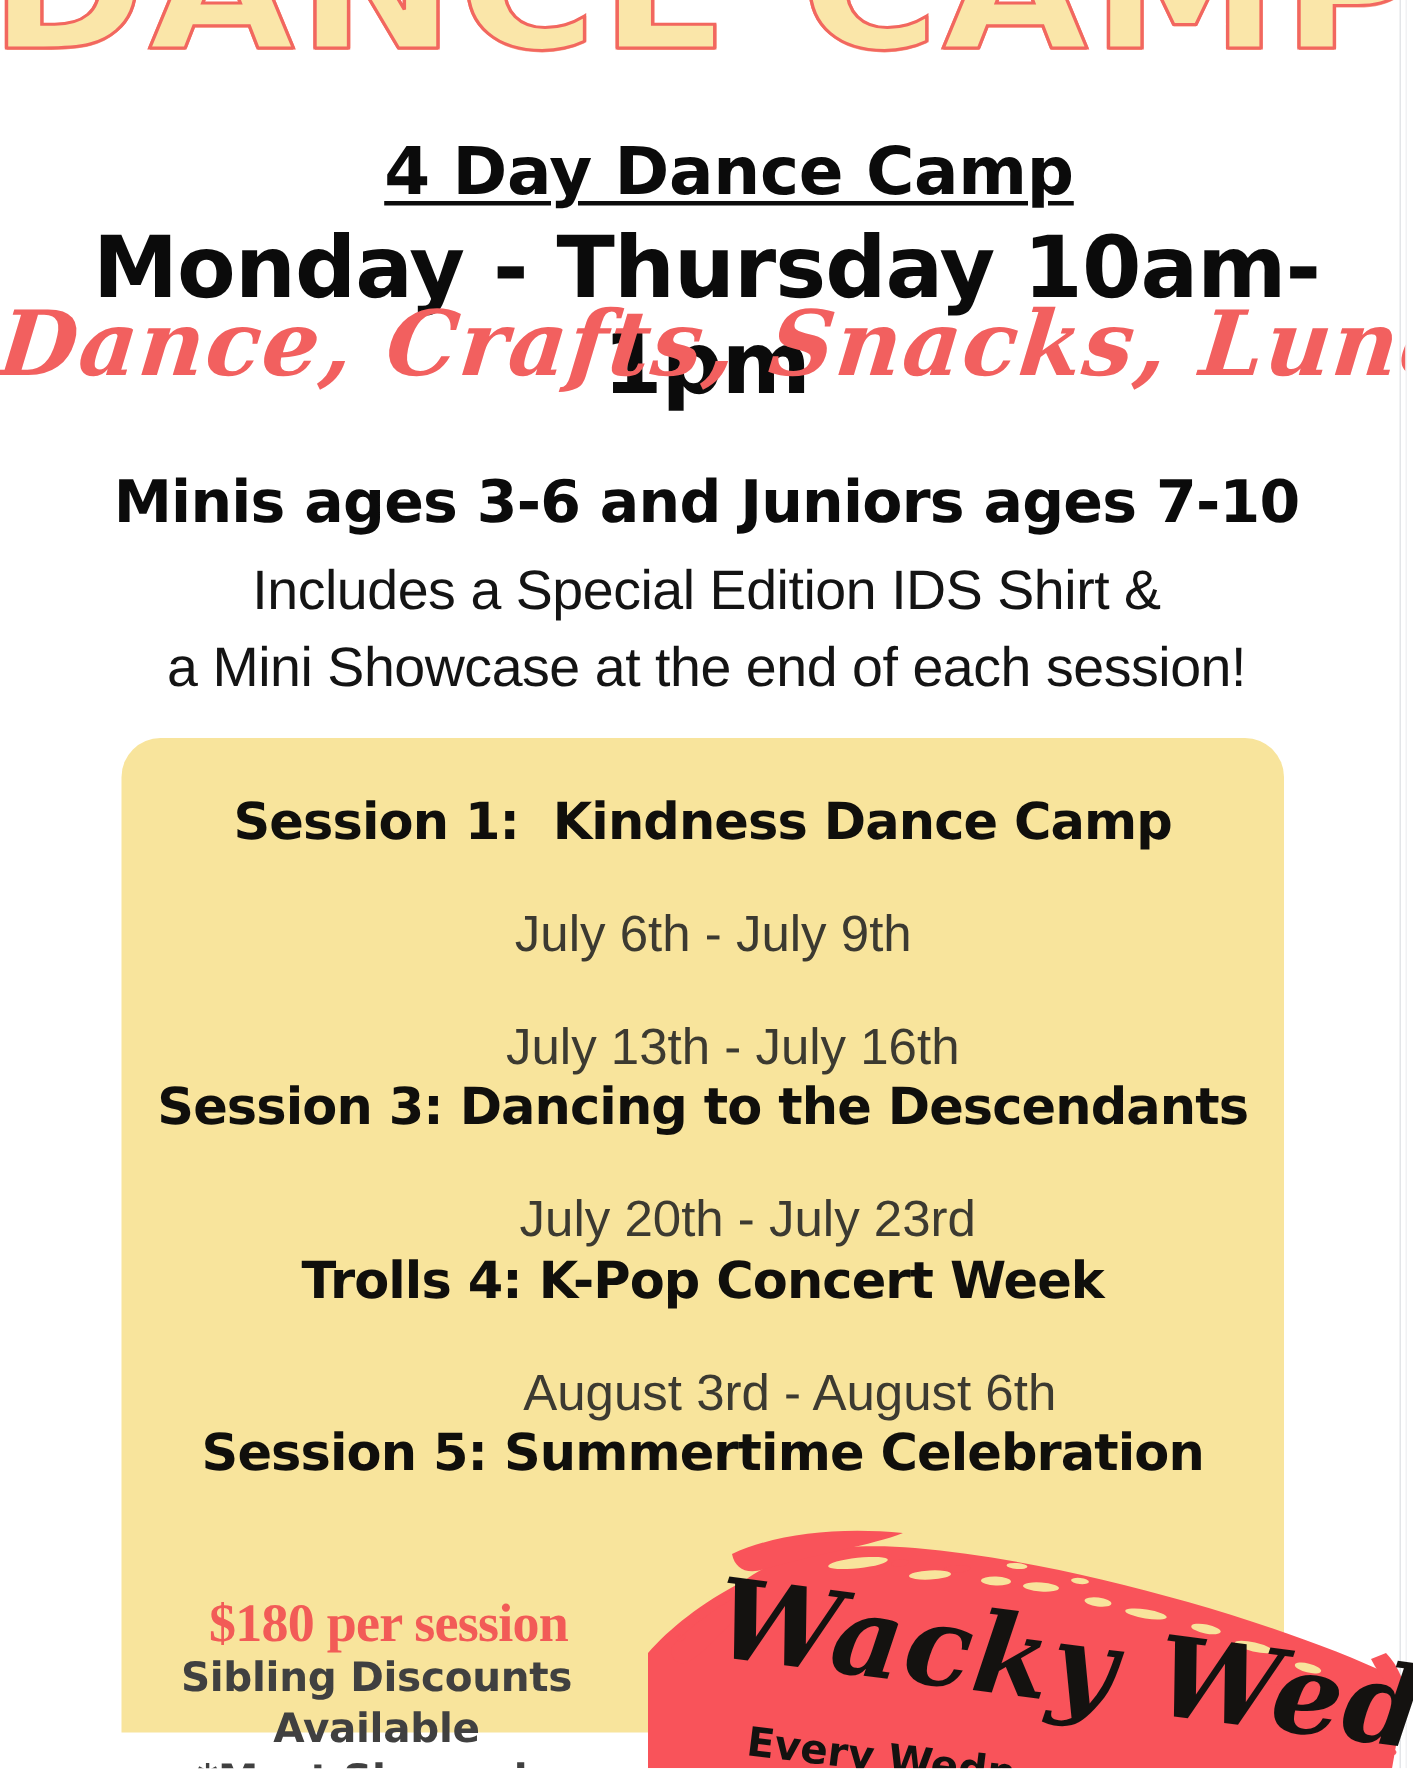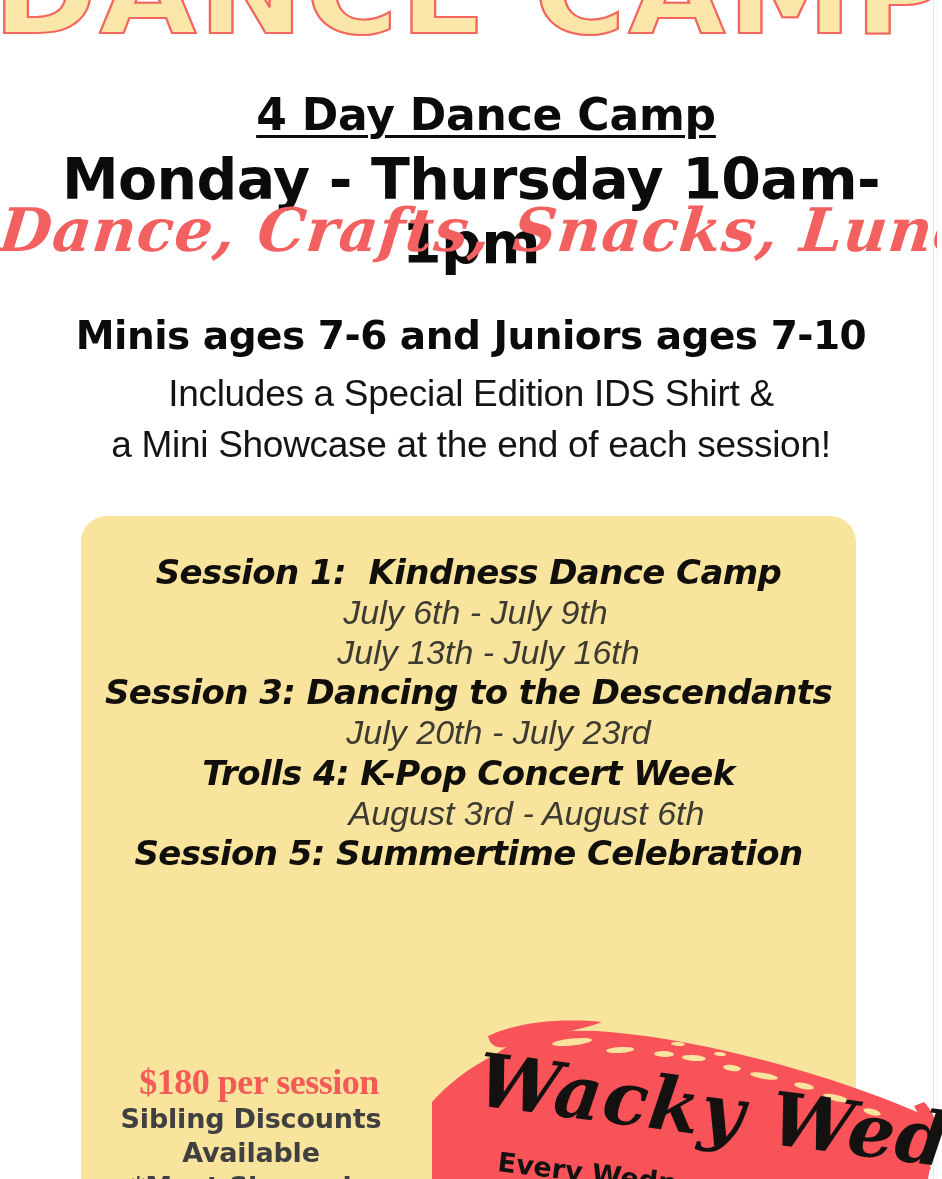--- a/index.html
+++ b/index.html
@@ -146,27 +146,26 @@
     font-size: 37px;
     line-height: 1.38;
     color: #141414;
     letter-spacing: -0.3px;
   }
 
   
   .session-card {
     position: absolute;
     left: 81px;
-    top: 516px;
+    top: 492px;
     width: 775px;
     height: 663px;
     background: #f8e49c;
     border-radius: 26px 26px 0 0;
     overflow: visible;
-    font-style: italic;
   }
   .session-list {
     position: absolute;
     left: 0;
     top: 36px;
     width: 775px;
   }
   .session-row { width: 775px; }
   .session-title {
     text-align: center;
@@ -179,20 +178,21 @@
     white-space: pre;
   }
   .session-dates {
     text-align: center;
     font-family: "Liberation Sans", sans-serif;
     font-weight: 400;
     font-size: 34px;
     line-height: 1.18;
     color: #3c3a31;
     letter-spacing: 0px;
+    margin-top: 35px;
   }
   
   .sd0 { padding-left: 14px; }
   .sd1 { padding-left: 40px; }
   .sd2 { padding-left: 60px; }
   .sd3 { padding-left: 116px; }
   .sd4 { padding-left: 126px; }
 
   
   .pricing {
@@ -271,21 +271,21 @@
     <span class="title-text">DANCE CAMP</span>
   </div>
 
   <div class="headline-1">
     <span class="u">4 Day Dance Camp</span>
   </div>
   <div class="headline-2">Monday - Thursday 10am-1pm</div>
 
   <div class="script-line">Dance, Crafts, Snacks, Lunch &amp; More!</div>
 
-  <div class="ages-line">Minis ages 7-6 and Juniors ages 7-10</div>
+  <div class="ages-line">Minis ages 3-6 and Juniors ages 7-10</div>
   <div class="includes-block">
     <div>Includes a Special Edition IDS Shirt &amp;</div>
     <div>a Mini Showcase at the end of each session!</div>
   </div>
 
   <div class="session-card">
     <div class="session-list">
 
       <div class="session-row">
         <div class="session-title">Session 1:  Kindness Dance Camp</div>

